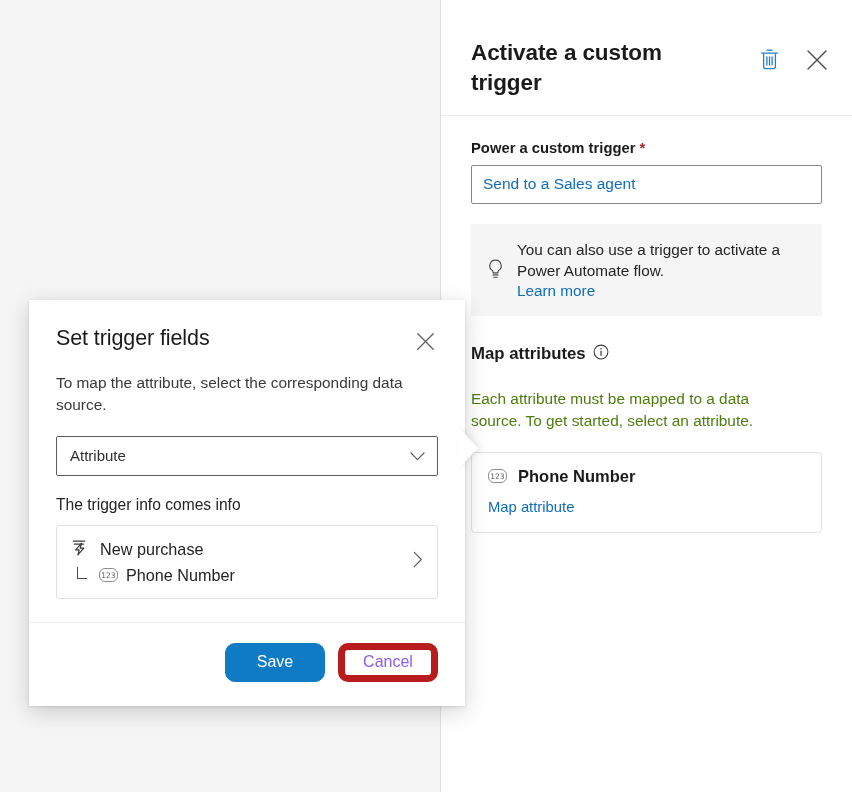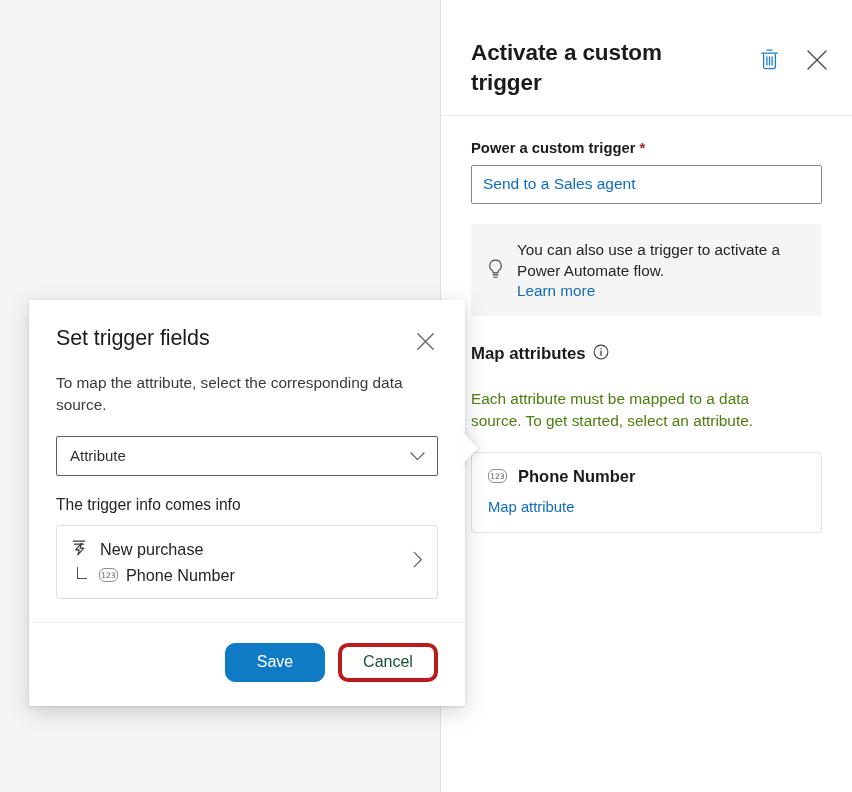--- a/index.html
+++ b/index.html
@@ -303,22 +303,22 @@
     cursor: pointer;
     padding: 0 18px;
   }
   .btn-primary {
     background: #0f7bc4;
     border: 1px solid #0f7bc4;
     color: #ffffff;
   }
   .btn-secondary {
     background: #ffffff;
-    border: 4px solid #b91c1c;
-    color: #14532d;
+    border: 7px solid #b91c1c;
+    color: #8b5cf6;
   }
 
   
   .num-icon {
     flex: 0 0 auto;
     width: 19px; height: 14px;
     border: 1px solid #8d8d8d;
     border-radius: 6px;
     display: flex;
     align-items: center;

